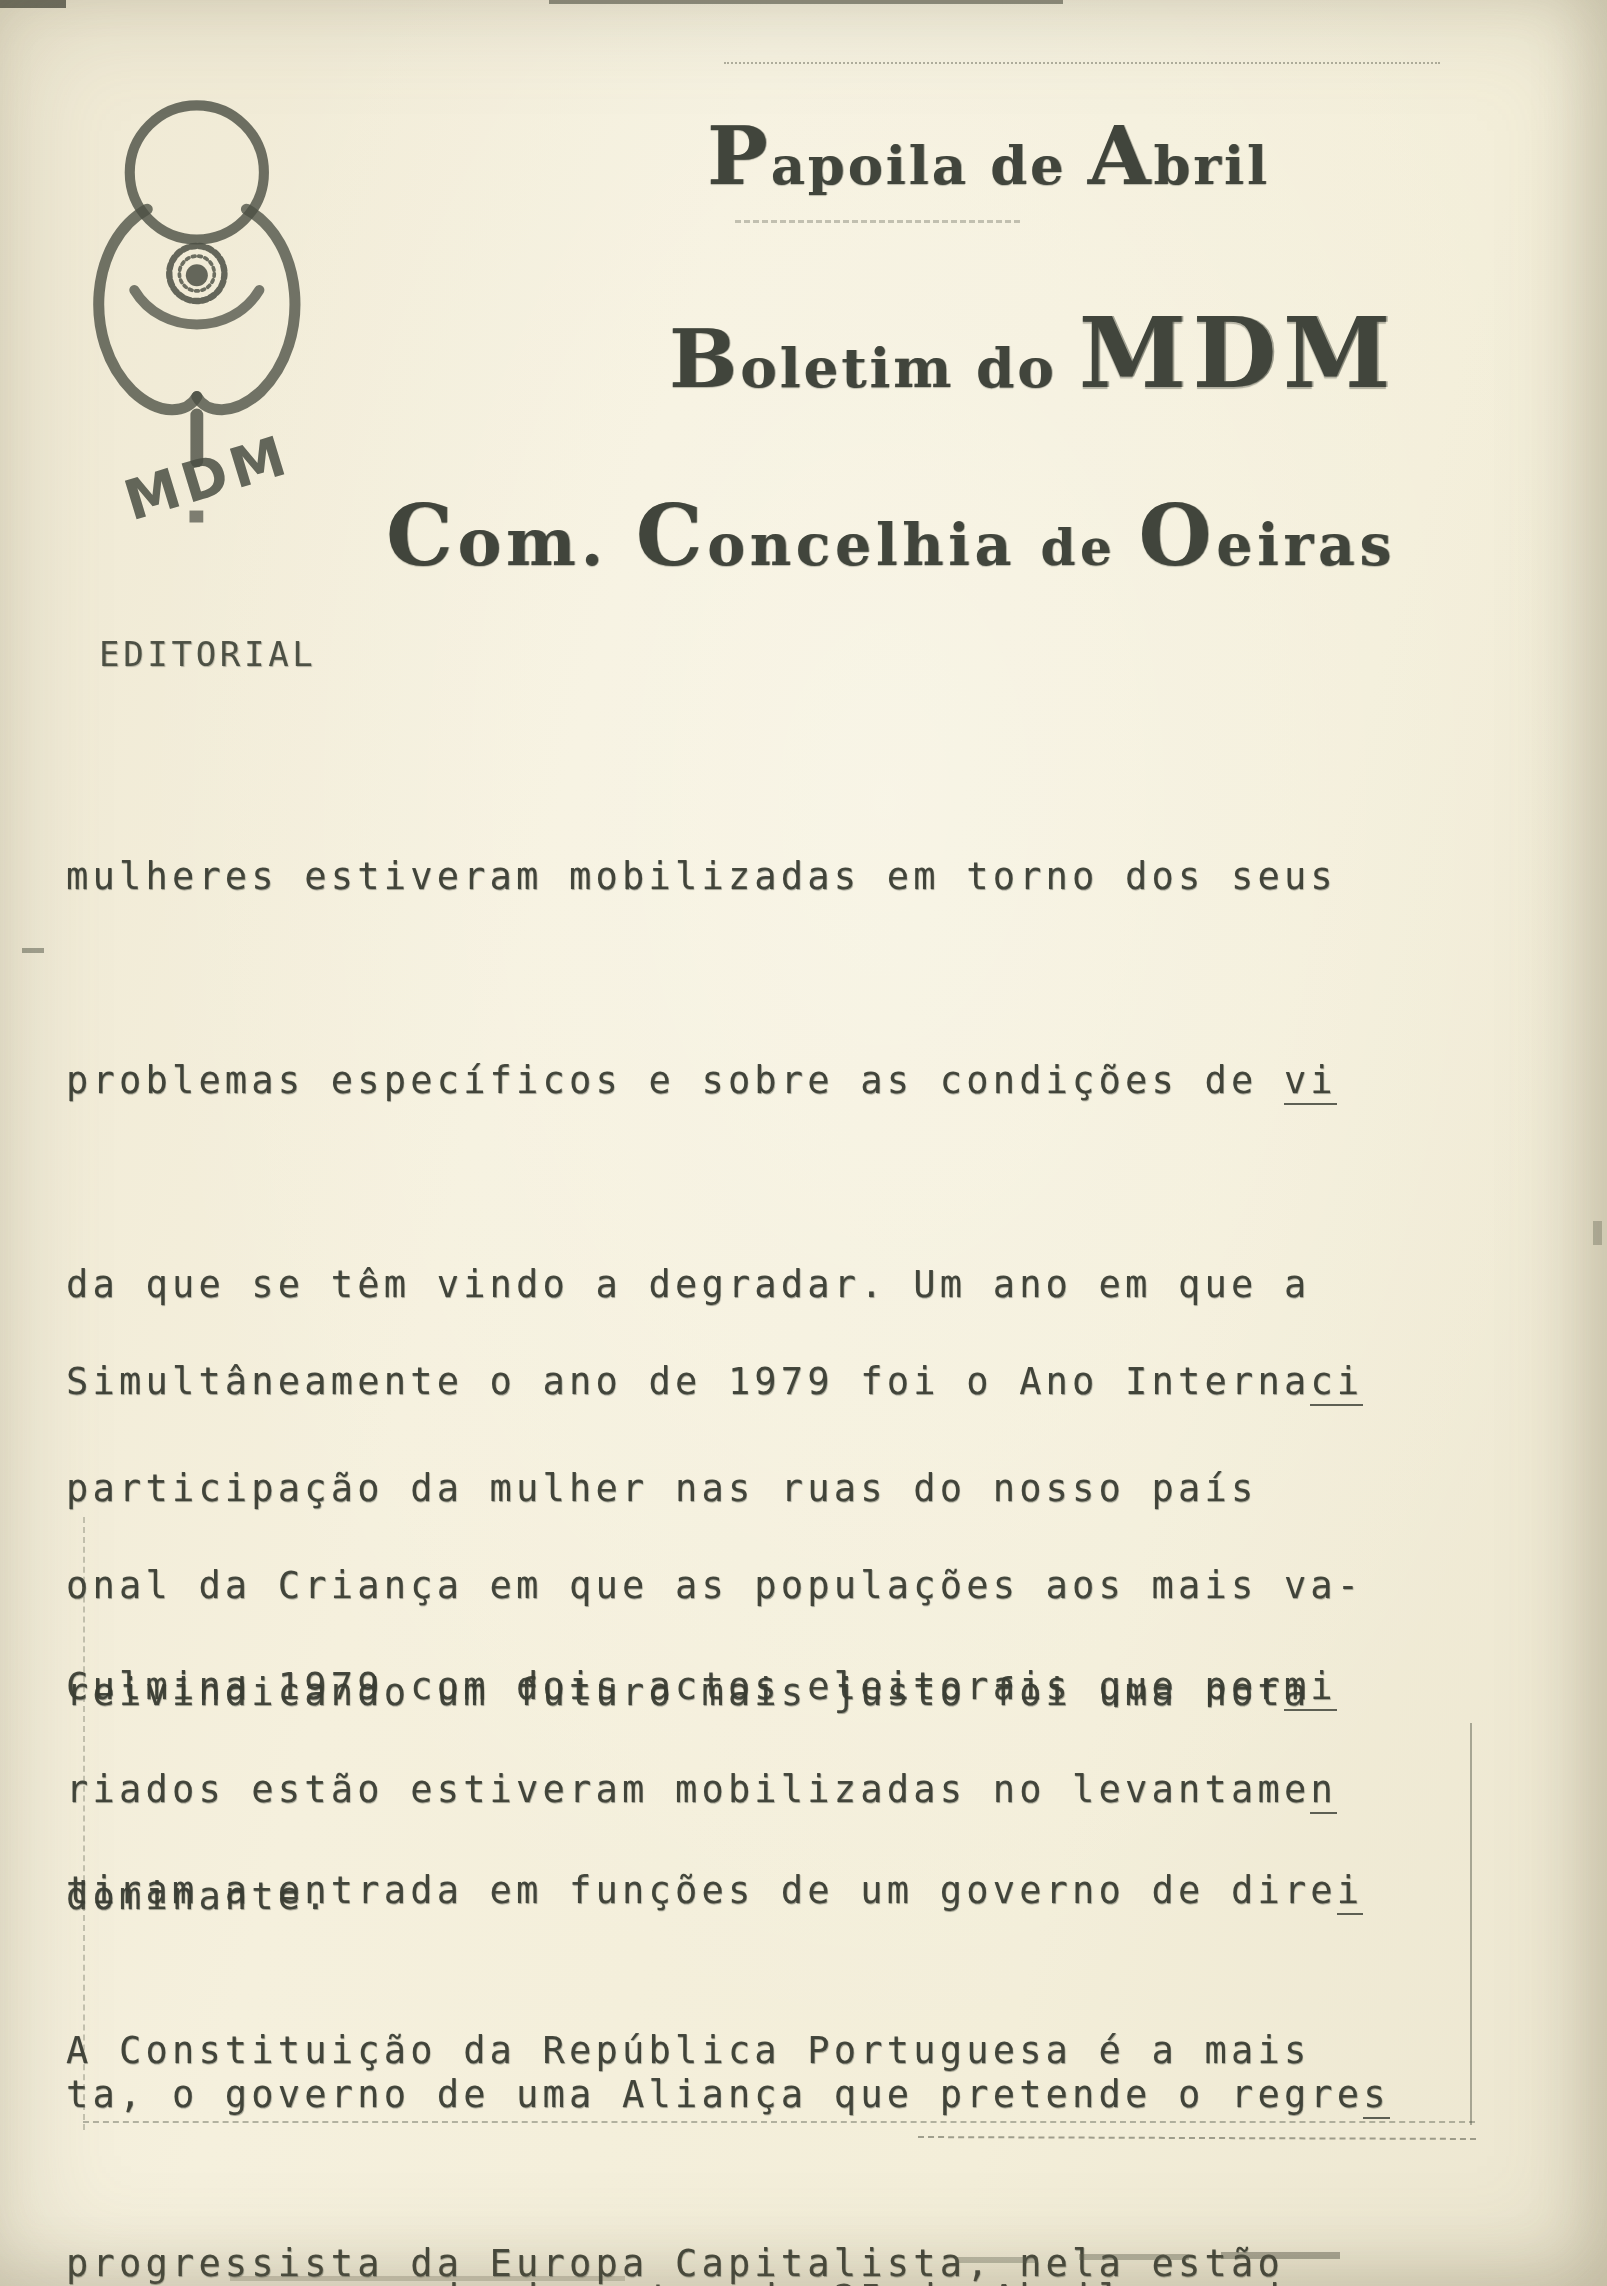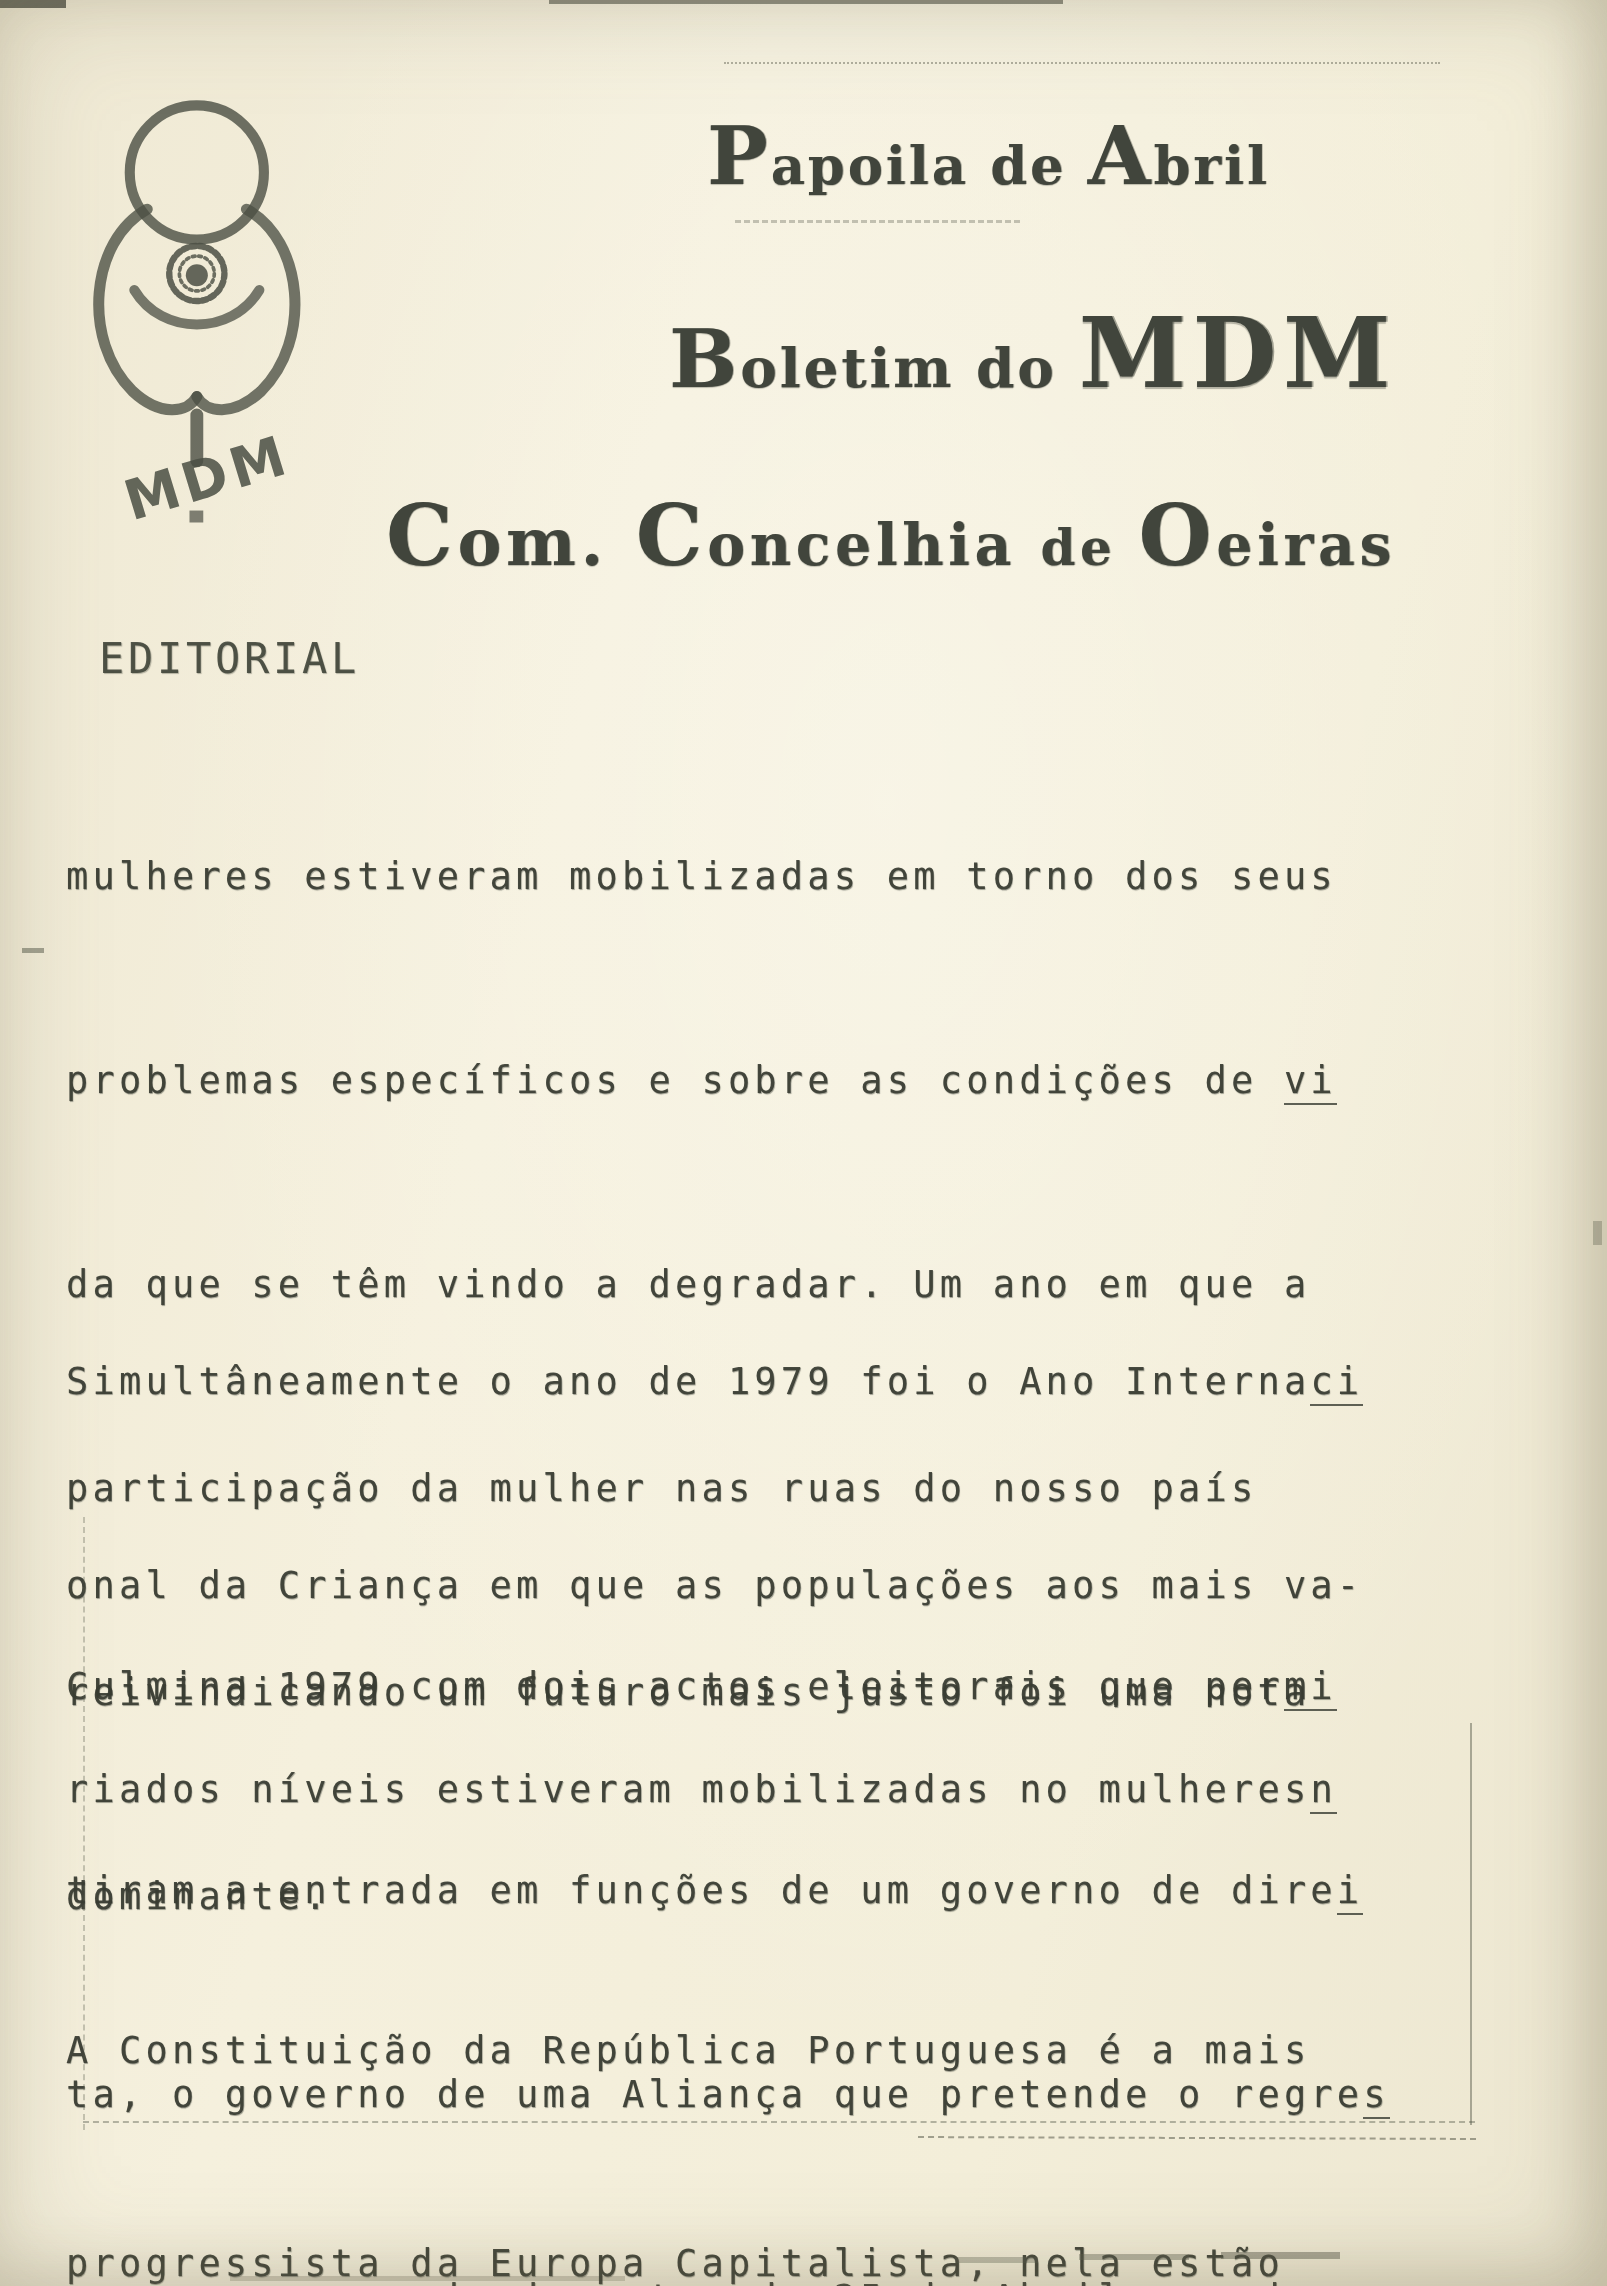--- a/index.html
+++ b/index.html
@@ -30,21 +30,21 @@
   .mid     { font-size:66px; }
   .small-de{ font-size:50px; }
 
   
   .logo { position:absolute; left:70px; top:64px; width:250px; height:464px; }
 
   
   .ed-heading {
     position:absolute; left:99px; top:634px;
     font-family:"DejaVu Sans Mono","Liberation Mono",monospace;
-    font-size:42px; letter-spacing:3.7px; color:rgba(62,66,55,.88);
+    font-size:34px; letter-spacing:3.7px; color:rgba(62,66,55,.88);
     text-shadow:0.9px 0.9px 0.9px rgba(62,66,55,.35);
   }
   .para { position:absolute; left:66px; white-space:pre;
     font-family:"DejaVu Sans Mono","Liberation Mono",monospace;
     font-size:37px; letter-spacing:4.2px; line-height:68px;
     color:rgba(56,60,50,.92);
     text-shadow:0.6px 0.6px 0.8px rgba(56,60,50,.45);
   }
   .para1 { top:707px; }
   .para2 { top:1212px; }
@@ -111,21 +111,21 @@
     <div class="tline"><span>problemas específicos e sobre as condições de </span><span class="hyph">vi</span></div>
     <div class="tline"><span>da que se têm vindo a degradar. Um ano em que a</span><span class="hyph"></span></div>
     <div class="tline"><span>participação da mulher nas ruas do nosso país</span><span class="hyph"></span></div>
     <div class="tline"><span>reivindicando um futuro mais justo foi uma nota</span><span class="hyph"></span></div>
     <div class="tline"><span>dominante.</span><span class="hyph"></span></div>
   </div>
 
   <div class="para para2">
     <div class="tline"><span>Simultâneamente o ano de 1979 foi o Ano Interna</span><span class="hyph">ci</span></div>
     <div class="tline"><span>onal da Criança em que as populações aos mais va-</span><span class="hyph"></span></div>
-    <div class="tline"><span>riados níveis estiveram mobilizadas no mulheres</span><span class="hyph">n</span></div>
+    <div class="tline"><span>riados estão estiveram mobilizadas no levantame</span><span class="hyph">n</span></div>
   </div>
 
   <div class="para para3">
     <div class="tline"><span>Culmina 1979 com dois actos eleitorais que per</span><span class="hyph">mi</span></div>
     <div class="tline"><span>tiram a entrada em funções de um governo de dire</span><span class="hyph">i</span></div>
     <div class="tline"><span>ta, o governo de uma Aliança que pretende o regre</span><span class="hyph">s</span></div>
     <div class="tline"><span>so  a um passado de antes do 25 de Abril e a des-</span><span class="hyph"></span></div>
     
   </div>
 

